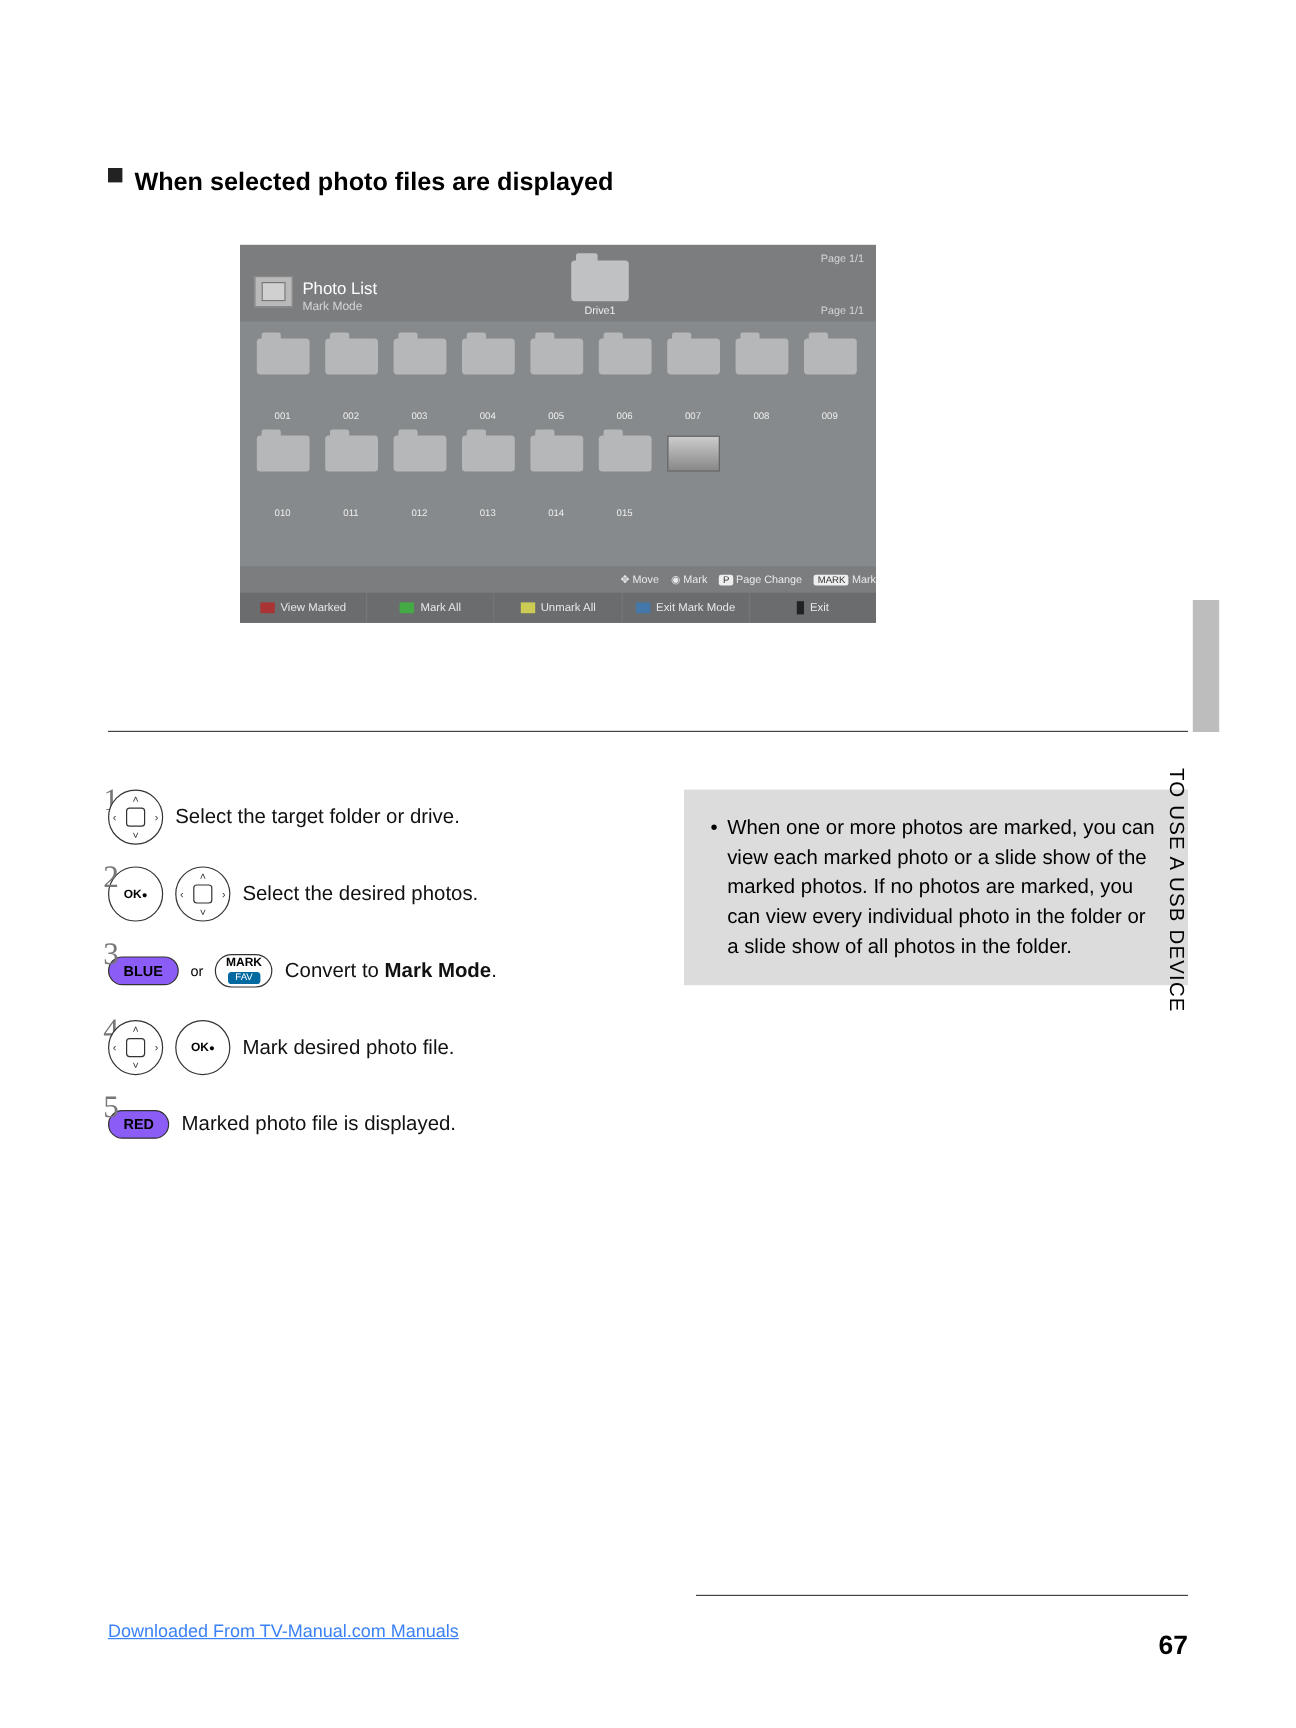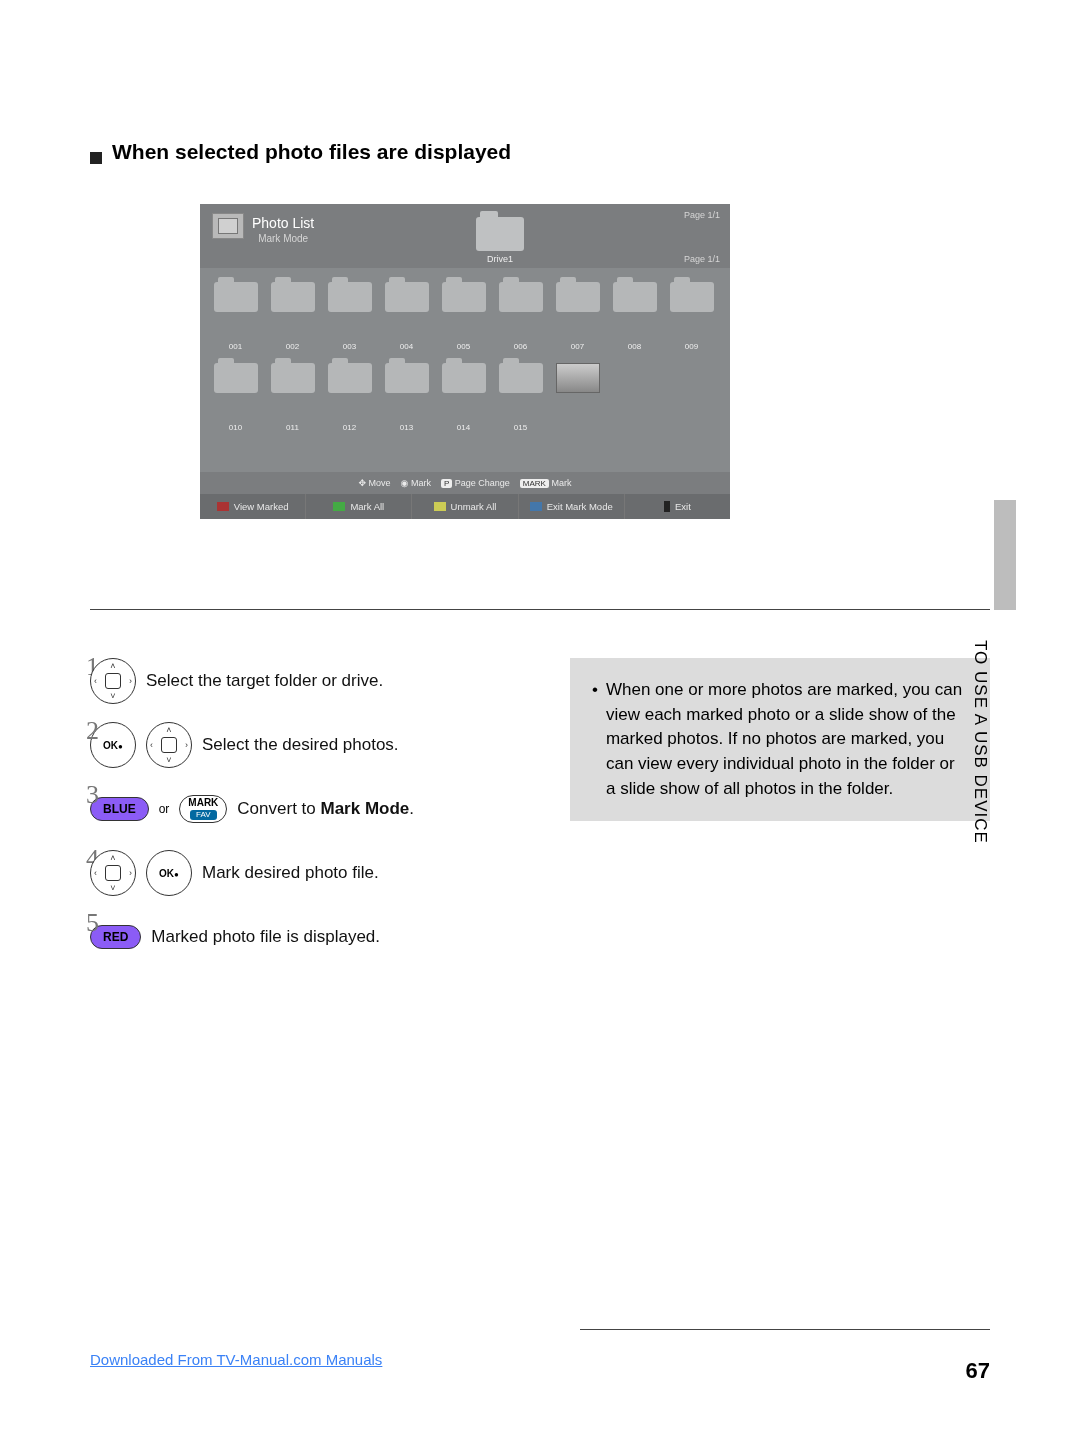--- a/index.html
+++ b/index.html
@@ -1,28 +1,28 @@
 <!DOCTYPE html>
 <html><head>
 <meta charset="utf-8">
 <style>
   * { box-sizing: border-box; margin: 0; padding: 0; }
   html, body { width: 1080px; height: 1440px; background: #fff; font-family: Arial, Helvetica, sans-serif; color: #000; }
   .page { position: relative; width: 1080px; height: 1440px; padding: 140px 90px 60px 90px; }
 
   
-  .heading-row { display: flex; align-items: flex-end; gap: 10px; }
+  .heading-row { display: flex; align-items: flex-start; gap: 10px; }
   .heading-bullet { width: 12px; height: 12px; background: #222; display: inline-block; }
   .heading-text { font-size: 21px; font-weight: bold; }
 
   
   .tv-wrap { margin: 40px 0 0 110px; width: 530px; }
   .tv { width: 530px; background: #7b7d7f; font-size: 11px; color: #fff; }
   .tv-top { height: 64px; display: flex; }
-  .tv-top-left { width: 220px; padding: 9px 0 0 12px; display: flex; gap: 8px; align-items: flex-start; text-align: center; }
+  .tv-top-left { width: 220px; padding: 26px 0 0 12px; display: flex; gap: 8px; align-items: flex-start; }
   .tv-icon-photo { width: 32px; height: 26px; background: #b9b9b9; border: 1px solid #888; display: flex; align-items: center; justify-content: center; position: relative; }
   .tv-icon-photo::after { content:""; position:absolute; width:18px; height:14px; border:1px solid #777; background:#d0d0d0; }
   .tv-title-block { display:flex; flex-direction:column; gap:2px; padding-top:2px;}
   .tv-title { font-size: 14px; font-weight: 500; }
   .tv-sub { font-size: 10px; color:#d5d5d5;}
   .tv-top-mid { flex:1; display:flex; flex-direction:column; align-items:center; justify-content:flex-end; padding-bottom:4px;}
   .drive-folder { width: 48px; height: 34px; background:#bfc1c2; border-radius:3px; position:relative;}
   .drive-folder::before { content:""; position:absolute; top:-6px; left:4px; width:18px; height:8px; background:#bfc1c2; border-radius:2px;}
   .drive-label { font-size:9px; margin-top:3px; color:#eee;}
   .tv-top-right { width:150px; position:relative; }
@@ -32,21 +32,21 @@
   .tv-grid-area { padding: 14px 12px 40px 12px; background:#878a8c;}
   .tv-grid { display:flex; flex-wrap:wrap; gap:10px 10px;}
   .tv-folder { width: 47px; display:flex; flex-direction:column; align-items:center;gap:27px; }
   .tv-folder-icon { width:44px; height:30px; background:#b5b7b8; border-radius:3px; position:relative;}
   .tv-folder-icon::before { content:""; position:absolute; top:-5px; left:4px; width:16px; height:7px; background:#b5b7b8; border-radius:2px;}
   .tv-folder-label { font-size:8px; color:#eee; margin-top:3px;}
   .tv-thumb { width:47px; display:flex; flex-direction:column; align-items:center;}
   .tv-thumb-icon { width:44px; height:30px; background:linear-gradient(#ccc,#888); border:1px solid #666;}
   .grid-row2 { margin-top:12px;}
 
-  .tv-hints { padding: 6px 10px; font-size:9px; color:#eaeaea; display:flex; justify-content:center; gap:10px; align-items:center; background:#7b7d7f;}
+  .tv-hints { padding: 6px 0; font-size:9px; color:#eaeaea; display:flex; justify-content:flex-end; gap:10px; align-items:center; background:#7b7d7f;}
   .hint-badge { background:#eee; color:#333; padding:0 3px; border-radius:2px; font-size:8px;}
 
   .tv-actions { display:flex; background:#6a6c6e;}
   .tv-action { flex:1; padding:7px 6px; font-size:9.5px; color:#e8e8e8; display:flex; align-items:center; gap:5px; justify-content:center; border-right:1px solid #777;}
   .tv-action:last-child { border-right:none;}
   .swatch { width:12px; height:9px; display:inline-block;}
   .sw-red { background:#a33;}
   .sw-green { background:#4a4;}
   .sw-yellow { background:#cc5;}
   .sw-blue { background:#47a;}

